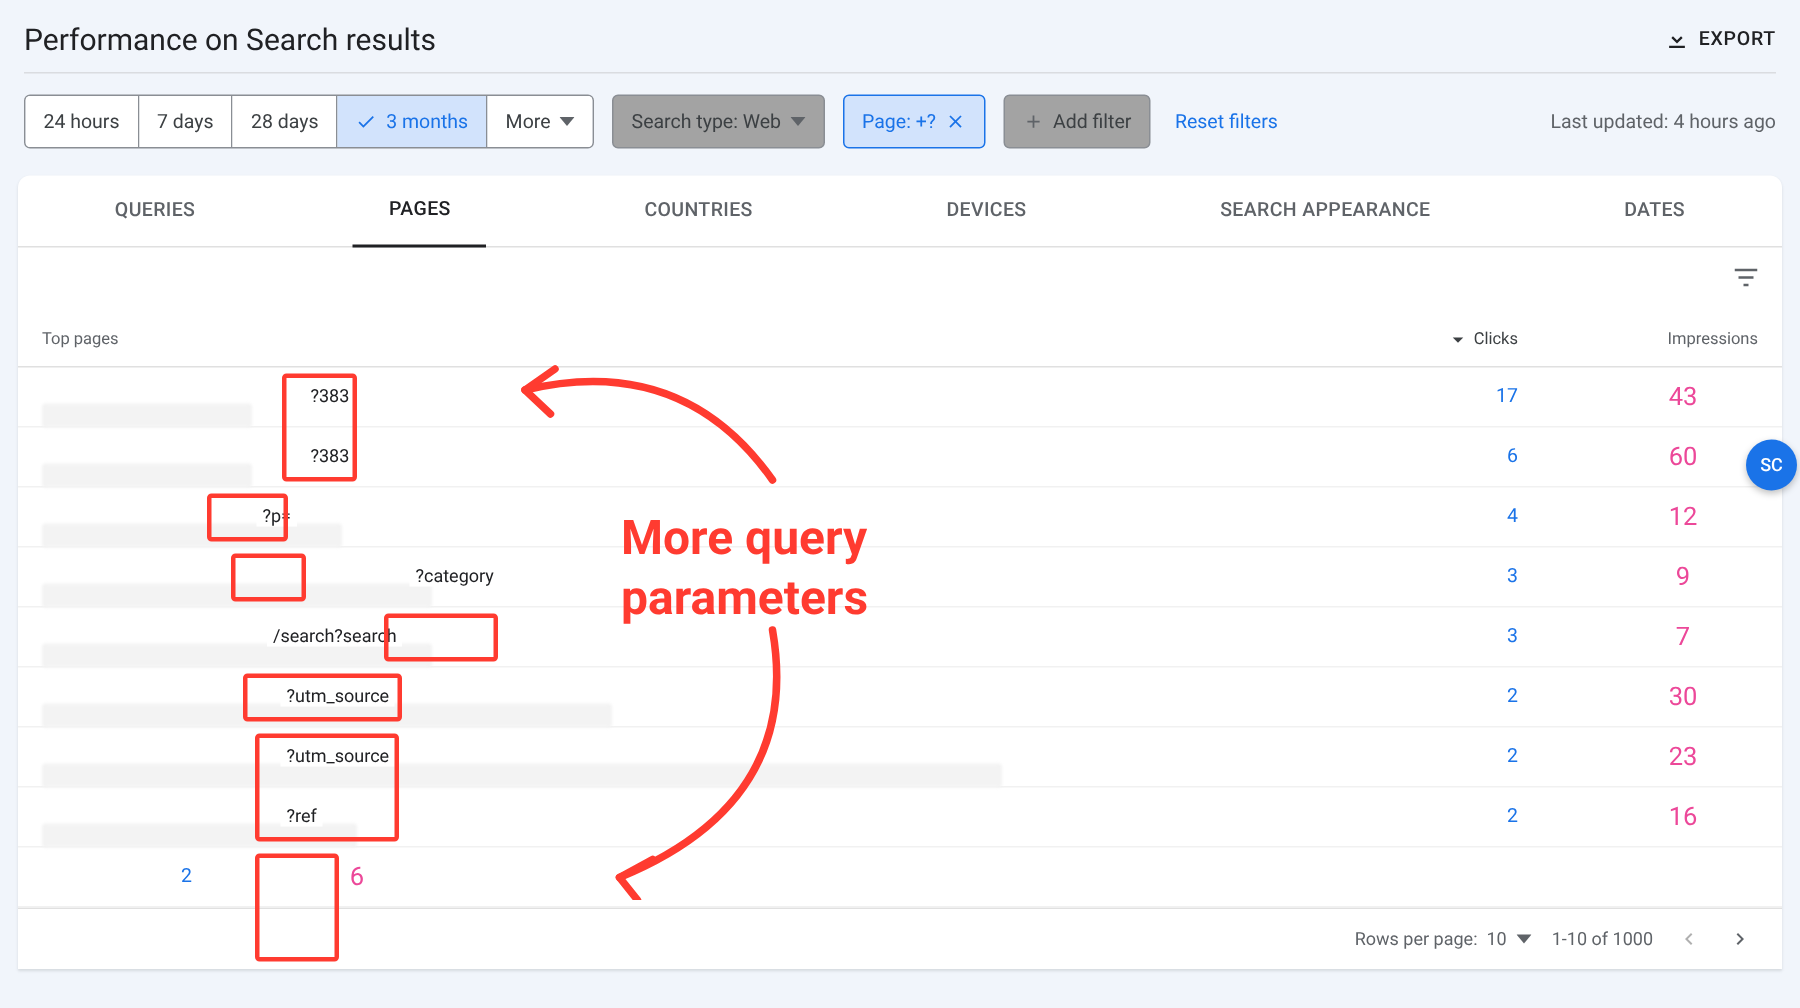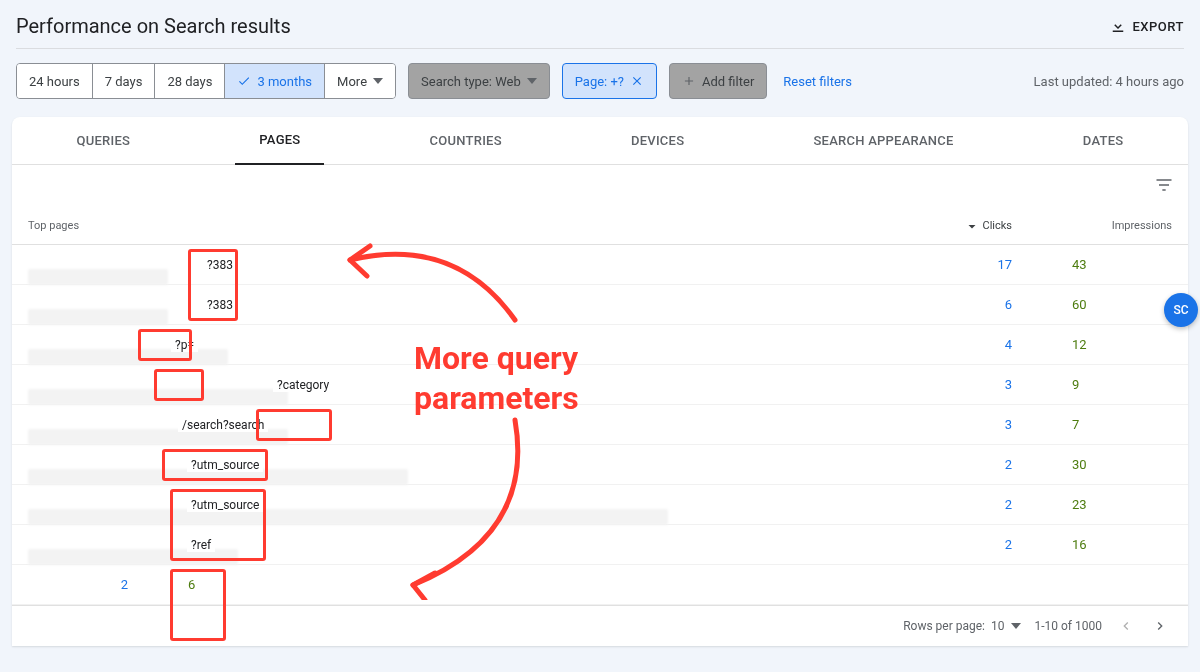--- a/index.html
+++ b/index.html
@@ -47,21 +47,21 @@
   .filter-corner { position:absolute; right:14px; top:58px; color:#5f6368; cursor:pointer;}
   .th-label { color:#5f6368; font-size:11px; }
   .th-clicks { margin-left:auto; display:flex; align-items:center; gap:4px; color:#3c4043; font-size:11px; width:160px; justify-content:flex-end; padding-right:60px;}
   .th-impr { color:#5f6368; font-size:11px; width:100px; text-align:right;}
   .arrow-down-icon { width:12px; height:12px; color:#3c4043;}
 
   .rows { }
   .row { display:flex; align-items:center; padding:0 16px; height:40px; border-bottom:1px solid #f1f1f1; position:relative;}
   .row .url-col { flex:1; position:relative; }
   .row .clicks { width:160px; text-align:right; padding-right:60px; color:#1a73e8; font-size:13px;}
-  .row .impr { width:100px; text-align:left; color:#4d7c0f; font-size:13px;} 
+  .row .impr { width:100px; text-align:center; color:#ec4899; font-size:17px;} 
   .blur { position:absolute; left:0; height:16px; border-radius:2px; background:linear-gradient(#f3f3f3,#f3f3f3); filter:blur(1px);}
   .qtext { font-size:12px; color:#202124; background:#fff; padding:0 4px; position:relative; display:inline-block; }
 
   
   .hl-box { position:absolute; border:3px solid #ff3b30; border-radius:3px; pointer-events:none;}
 
   
   .pagination { display:flex; align-items:center; justify-content:flex-end; gap:14px; padding:10px 18px; color:#5f6368; font-size:12px; border-top:1px solid #e0e0e0;}
   .pagination .pgsz { display:flex; align-items:center; gap:6px;}
   .nav-btn { width:20px; height:20px; display:flex; align-items:center; justify-content:center; color:#5f6368; cursor:pointer;}

